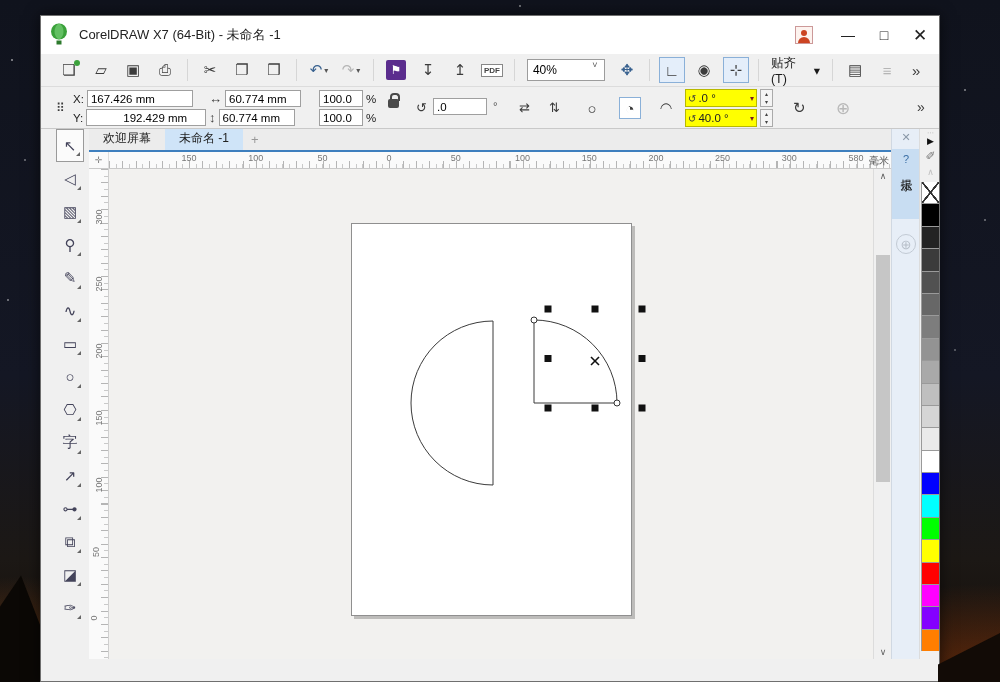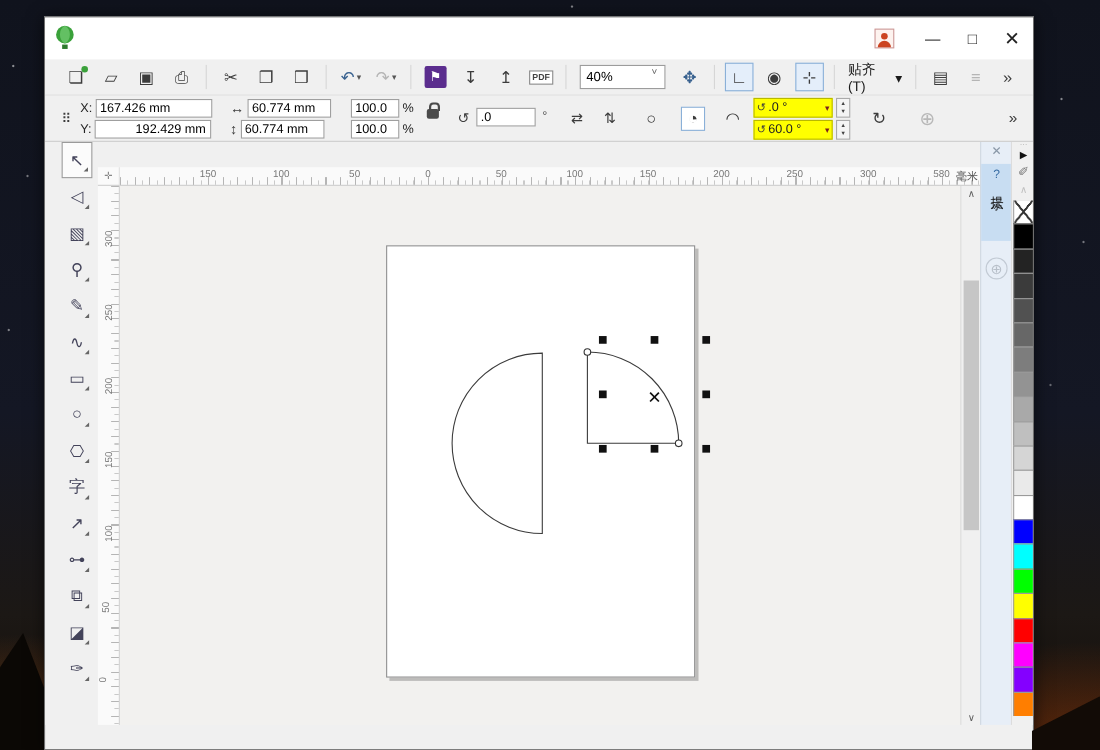--- a/index.html
+++ b/index.html
@@ -137,20 +137,21 @@
 
 <div class="desktop">
   <div class="window">
 
     <div class="titlebar">
       <svg class="app-logo" viewBox="0 0 22 24">
         <ellipse cx="10" cy="8.5" rx="8" ry="8" fill="#3aa13a"></ellipse>
         <path d="M10 .5 C4 3 4 14 10 16.5 C16 14 16 3 10 .5 Z" fill="#63c063"></path>
         <rect x="7.5" y="17.5" width="5" height="4" fill="#2d7a2d"></rect>
       </svg>
+      <span class="title-text">CorelDRAW X7 (64-Bit) - 未命名 -1</span>
       <div class="tb-right">
         <span class="user-badge">
             <span class="user-head"></span>
           </span>
         <span class="winbtn">—</span>
         <span class="winbtn">□</span>
         <span class="winbtn close">✕</span>
       </div>
     </div>
 
@@ -205,21 +206,21 @@
 
     <div class="propbar">
       <span class="abs glyph" style="left:15px;top:14px;font-size:12px;">⠿</span>
       <div class="abs stack2" style="left:32px;top:0;">
         <div class="row">
           <span>X:</span>
           <input class="fld" style="width: 106px;" readonly="" value="167.426 mm">
         </div>
         <div class="row">
           <span>Y:</span>
-          <input class="fld" style="width: 106px; padding-left: 36px;" readonly="" value="192.429 mm">
+          <input class="fld" style="width: 120px; padding-left: 36px;" readonly="" value="192.429 mm">
         </div>
       </div>
       <div class="abs stack2" style="left:168px;top:0;">
         <div class="row">
           <span class="glyph">↔</span>
           <input class="fld" style="width: 76px;" readonly="" value="60.774 mm">
         </div>
         <div class="row">
           <span class="glyph">↕</span>
           <input class="fld" style="width: 76px;" readonly="" value="60.774 mm">
@@ -254,21 +255,21 @@
             <span class="dd">▾</span>
           </span>
           <span class="spincol">
               <span>▴</span>
               <span>▾</span>
             </span>
         </div>
         <div class="row">
           <span class="ybox">
             <span class="glyph" style="font-size:10px;">↺</span>
-            <span class="val">60.0 °</span>
+            <span class="val">40.0 °</span>
             <span class="dd">▾</span>
           </span>
           <span class="spincol">
               <span>▴</span>
               <span>▾</span>
             </span>
         </div>
       </div>
       <span class="abs glyph" style="left:752px;top:12px;font-size:15px;">↻</span>
       <span class="abs glyph" style="left:795px;top:11px;font-size:17px;color:#b8b8b8;">⊕</span>
@@ -288,20 +289,25 @@
           <div class="tool">○</div>
           <div class="tool">⎔</div>
           <div class="tool">字</div>
           <div class="tool">↗</div>
           <div class="tool">⊶</div>
           <div class="tool">⧉</div>
           <div class="tool">◪</div>
           <div class="tool">✑</div>
         </div>
 
+      <div class="tabrow">
+        <span class="doc-tab">欢迎屏幕</span>
+        <span class="doc-tab active">未命名 -1</span>
+        <span class="tab-add">+</span>
+      </div>
 
       <div class="origin-corner">✛</div>
 
       <div class="hruler">
         <div class="ticks"></div>
         <span class="runit">毫米</span>
       <span class="hlabel" style="left: 80px;">150</span>
           <span class="hlabel" style="left: 146.7px;">100</span>
           <span class="hlabel" style="left: 213.4px;">50</span>
           <span class="hlabel" style="left: 280.1px;">0</span>

